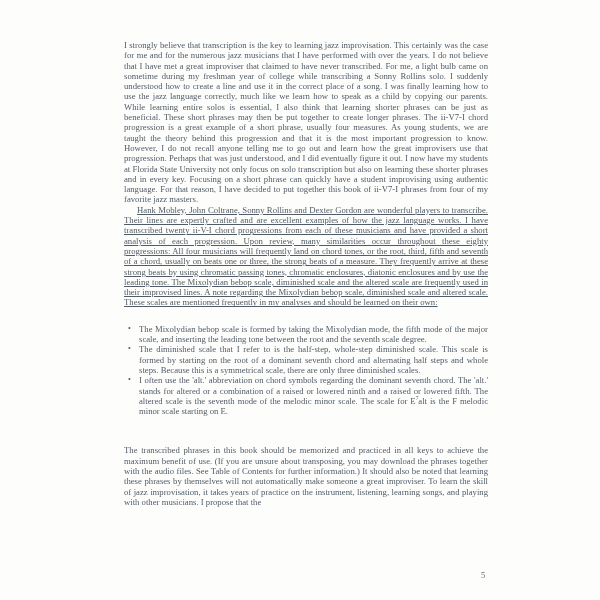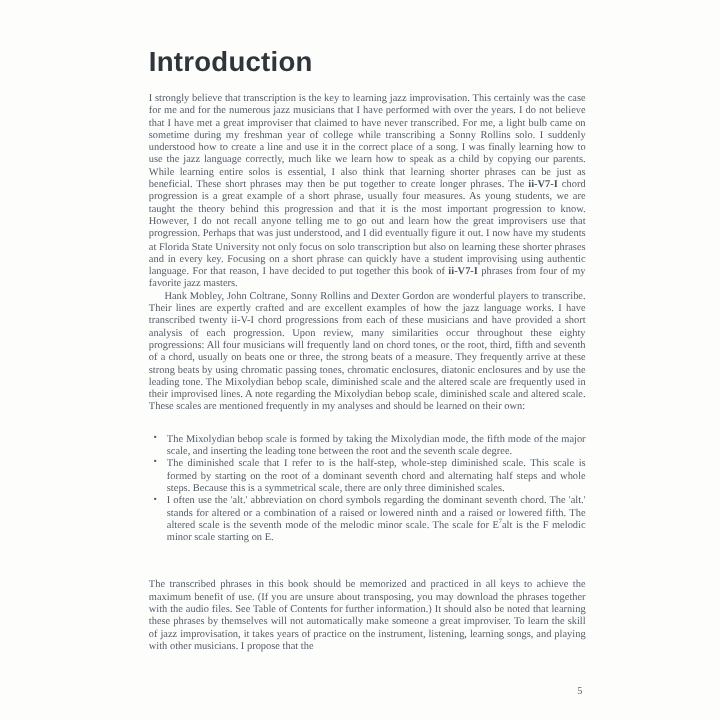--- a/index.html
+++ b/index.html
@@ -34,20 +34,21 @@
     font-size: 8.7px;
     line-height: 10.3px;
     color: #515c67;
     text-align: justify;
   }
   .para {
     margin: 0;
   }
   .para.indent-first {
     text-indent: 13px;
+    text-decoration: underline;
   }
   .bullets {
     margin-top: 16px;
   }
   .bullet-item {
     position: relative;
     padding-left: 15px;
   }
   .bullet-marker {
     position: absolute;
@@ -65,31 +66,30 @@
     font-size: 8.5px;
     color: #5d656d;
     font-family: "Liberation Serif", serif;
   }
   sup {
     font-size: 0.62em;
     line-height: 0;
     vertical-align: super;
   }
   b, .rb {
-    font-weight: 700;
+    font-weight: 400;
     color: #49545e;
     margin-top: 24px;
   }
 </style>
 </head>
 <body>
 
 <div class="book-page">
   <div class="content">
-    <h1 class="page-title">Introduction</h1>
 
     <div class="body-text">
       <p class="para"><span>I strongly believe that transcription is the key to learning jazz improvisation. This certainly was the case for me and for the numerous jazz musicians that I have performed with over the years. I do not believe that I have met a great improviser that claimed to have never transcribed. For me, a light bulb came on sometime during my freshman year of college while transcribing a Sonny Rollins solo. I suddenly understood how to create a line and use it in the correct place of a song. I was finally learning how to use the jazz language correctly, much like we learn how to speak as a child by copying our parents. While learning entire solos is essential, I also think that learning shorter phrases can be just as beneficial. These short phrases may then be put together to create longer phrases. The </span><span class="rb">ii-V7-I</span><span> chord progression is a great example of a short phrase, usually four measures. As young students, we are taught the theory behind this progression and that it is the most important progression to know. However, I do not recall anyone telling me to go out and learn how the great improvisers use that progression. Perhaps that was just understood, and I did eventually figure it out. I now have my students at Florida State University not only focus on solo transcription but also on learning these shorter phrases and in every key. Focusing on a short phrase can quickly have a student improvising using authentic language. For that reason, I have decided to put together this book of </span><span class="rb">ii-V7-I</span><span> phrases from four of my favorite jazz masters.</span></p>
       <p class="para indent-first"><span>Hank Mobley, John Coltrane, Sonny Rollins and Dexter Gordon are wonderful players to transcribe. Their lines are expertly crafted and are excellent examples of how the jazz language works. I have transcribed twenty ii-V-I chord progressions from each of these musicians and have provided a short analysis of each progression. Upon review, many similarities occur throughout these eighty progressions: All four musicians will frequently land on chord tones, or the root, third, fifth and seventh of a chord, usually on beats one or three, the strong beats of a measure. They frequently arrive at these strong beats by using chromatic passing tones, chromatic enclosures, diatonic enclosures and by use the leading tone. The Mixolydian bebop scale, diminished scale and the altered scale are frequently used in their improvised lines. A note regarding the Mixolydian bebop scale, diminished scale and altered scale. These scales are mentioned frequently in my analyses and should be learned on their own:</span></p>
 
       <div class="bullets">
         <div class="bullet-item">
           <span class="bullet-marker">•</span>
           <span><span>The Mixolydian bebop scale is formed by taking the Mixolydian mode, the fifth mode of the major scale, and inserting the leading tone between the root and the seventh scale degree.</span></span>
         </div>

